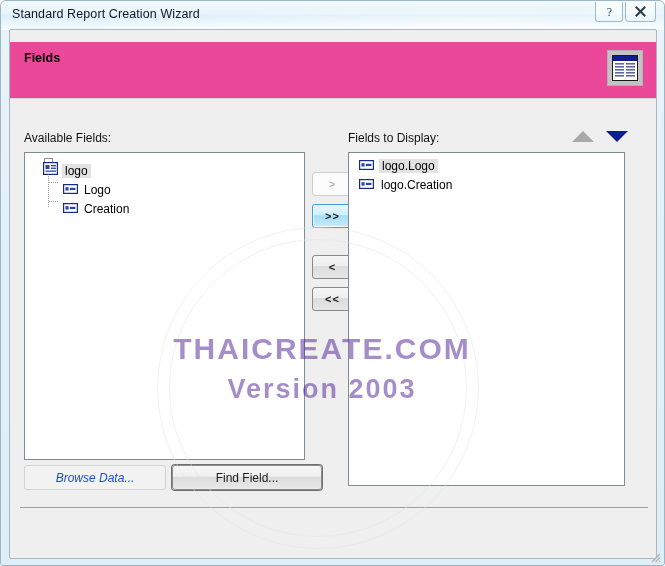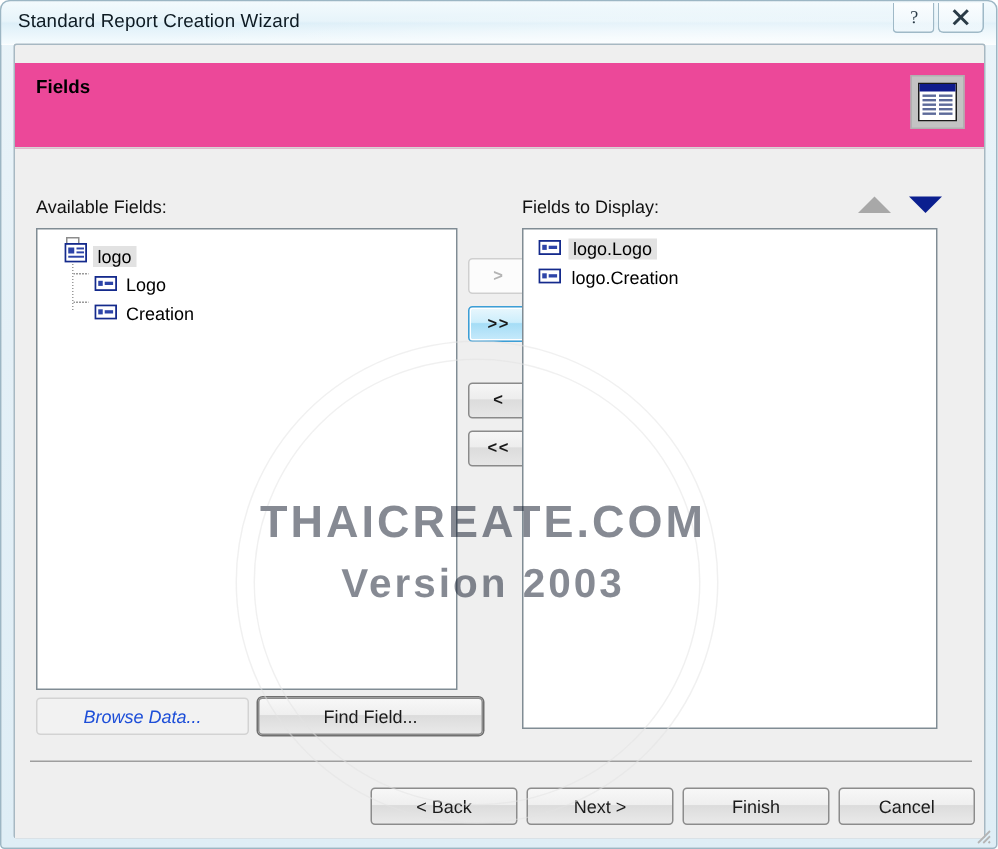--- a/index.html
+++ b/index.html
@@ -320,21 +320,21 @@
     left: 62px; top: 135px;
     width: 500px; height: 330px;
     pointer-events: none;
     opacity: 0.5;
     z-index: 5;
   }
   #watermark .wm-text {
     position: absolute;
     width: 100%;
     text-align: center;
-    color: #0f172a;
+    color: #4c1d95;
     font-weight: bold;
     letter-spacing: 2px;
   }
   #wm-main { top: 110px; font-size: 30px; }
   #wm-sub  { top: 152px; font-size: 27px; }
   .wm-ring {
     position: absolute;
     border-radius: 50%;
     border: 1px solid #e3e3e3;
   }
@@ -478,26 +478,20 @@
           </div>
         </div>
       </div>
 
       <div class="btn disabled" id="btn-browse">Browse Data...</div>
       <div class="btn focused" id="btn-find">Find Field...</div>
 
     </div>
 
     <div id="footer-sep"></div>
-    <div id="footer">
-      <div class="btn" id="btn-back">&lt; Back</div>
-      <div class="btn" id="btn-next">Next &gt;</div>
-      <div class="btn" id="btn-finish">Finish</div>
-      <div class="btn" id="btn-cancel">Cancel</div>
-    </div>
   </div>
 
   <svg id="grip" viewBox="0 0 13 13">
     <g stroke="#b4b4b4" stroke-width="1.2">
       <path d="M12 4 L4 12"></path>
       <path d="M12 7.5 L7.5 12"></path>
       <path d="M12 11 L11 12"></path>
     </g>
   </svg>
 

